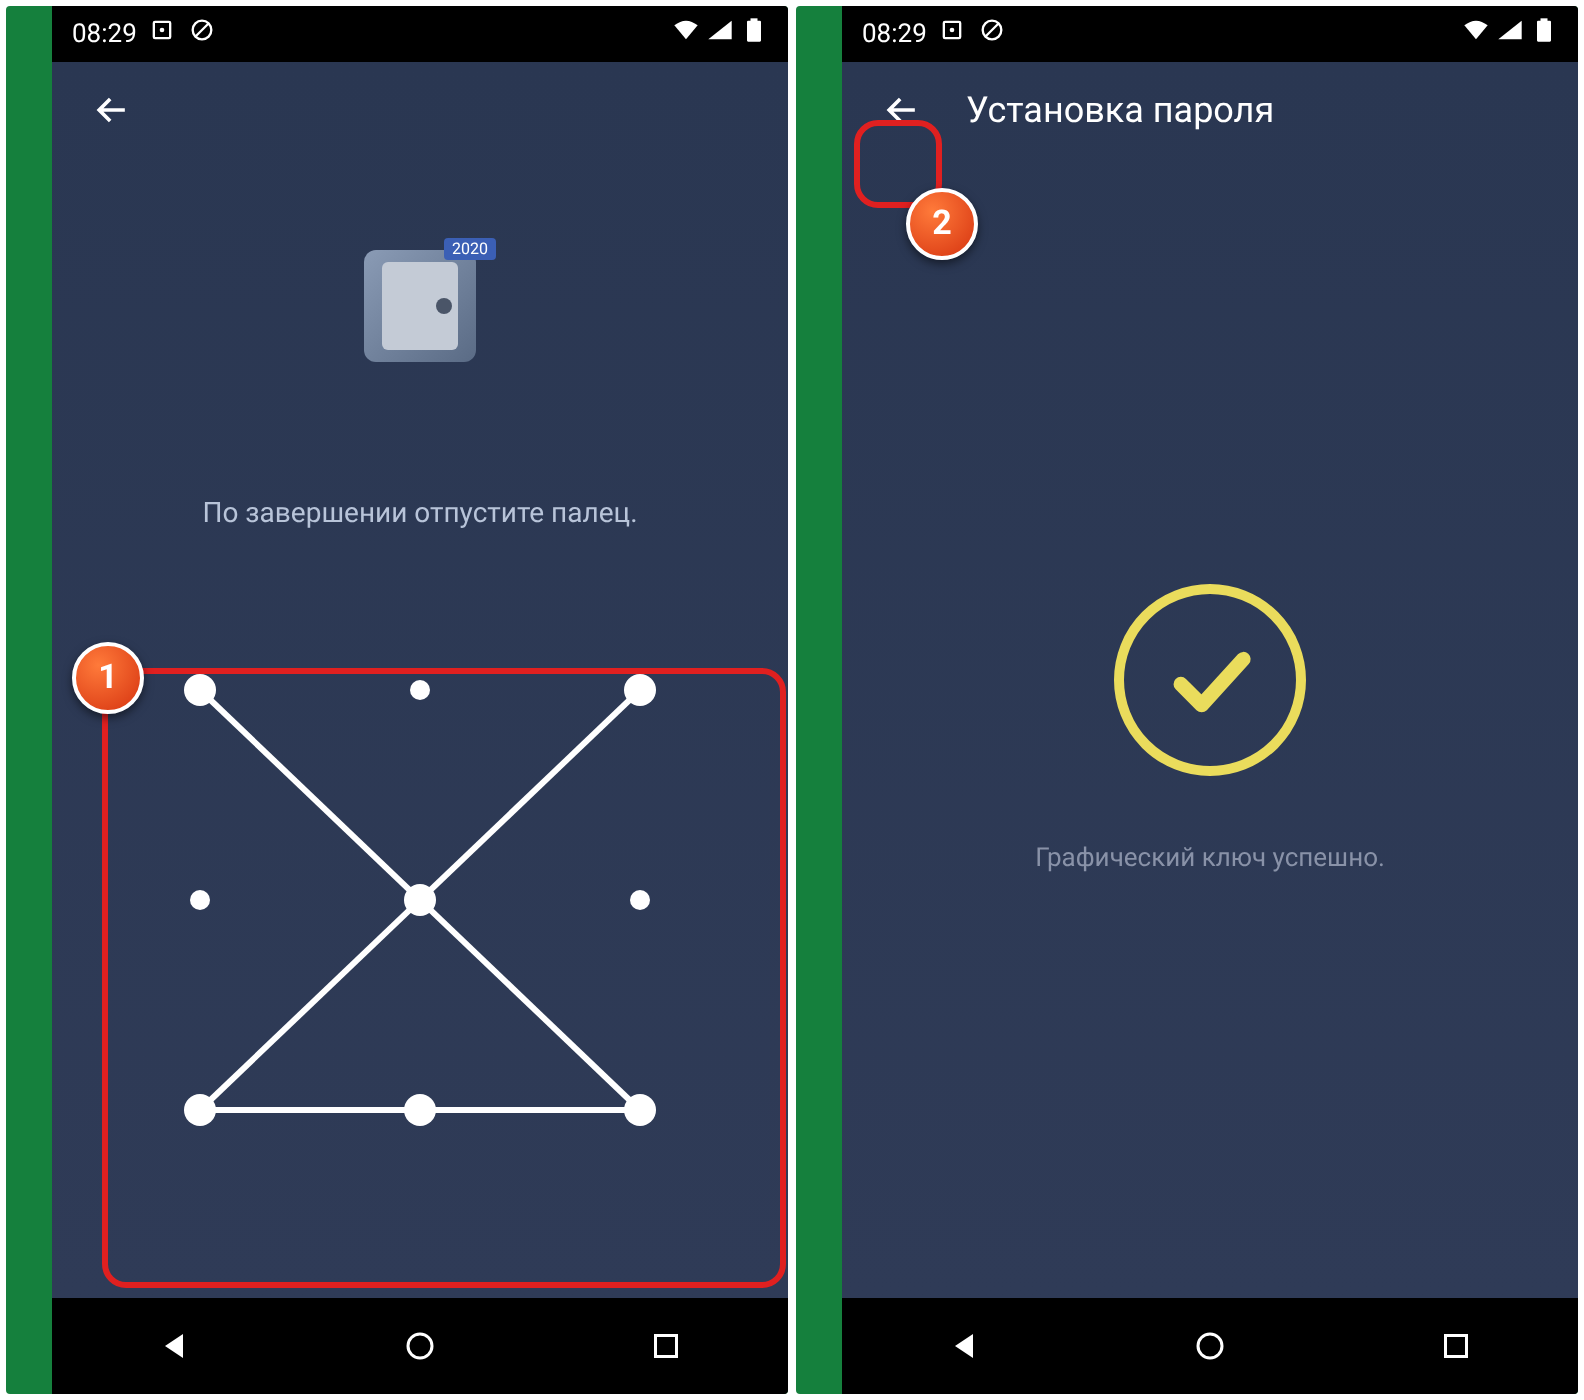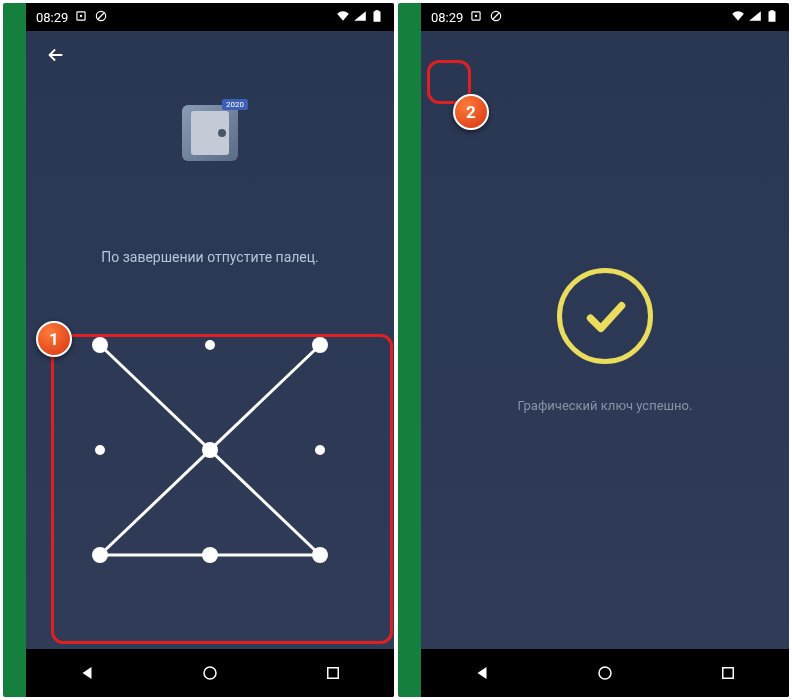--- a/index.html
+++ b/index.html
@@ -65,21 +65,21 @@
     }
     .app-content {
       flex: 1;
       display: flex;
       flex-direction: column;
       align-items: center;
       position: relative;
     }
     
     .vault-icon-wrap {
-      margin-top: 26px;
+      margin-top: 46px;
       width: 56px;
       height: 44px;
       position: relative;
     }
     .vault-icon {
       width: 56px;
       height: 56px;
       background: linear-gradient(135deg, #8a9bb5, #5a6b85);
       border-radius: 6px;
       position: relative;
@@ -108,21 +108,21 @@
       position: absolute;
       top: -6px;
       right: -10px;
       background: #3b5fb5;
       color: #fff;
       font-size: 8px;
       padding: 1px 4px;
       border-radius: 2px;
     }
     .instruction-text {
-      margin-top: 100px;
+      margin-top: 80px;
       color: #b8c4d9;
       font-size: 14px;
       text-align: center;
     }
     .pattern-container {
       margin-top: 30px;
       width: 320px;
       height: 300px;
       position: relative;
     }
@@ -355,20 +355,28 @@
       <span>
         <svg class="status-icon" viewBox="0 0 24 24" fill="#fff">
             <rect x="6" y="4" width="12" height="18" rx="1"></rect>
             <rect x="9" y="2" width="6" height="3"></rect>
           </svg>
       </span>
     </div>
   </div>
 
   <div class="app-area">
+    <div class="app-header">
+      <div class="back-btn">
+        <svg width="22" height="22" viewBox="0 0 24 24" fill="none" stroke="#fff" stroke-width="2">
+            <path d="M19 12H5M11 18l-6-6 6-6"></path>
+          </svg>
+      </div>
+      <div class="header-title">Установка пароля</div>
+    </div>
     <div class="success-content">
       <div class="success-circle">
         <svg width="50" height="50" viewBox="0 0 24 24" fill="none" stroke="#eadc5c" stroke-width="3.5" stroke-linecap="round" stroke-linejoin="round">
             <polyline points="5 13 10 18 20 7"></polyline>
           </svg>
       </div>
       <div class="success-subtitle">Графический ключ успешно.</div>
     </div>
     <div class="highlight-box highlight-2"></div>
     <div class="marker marker-2">

